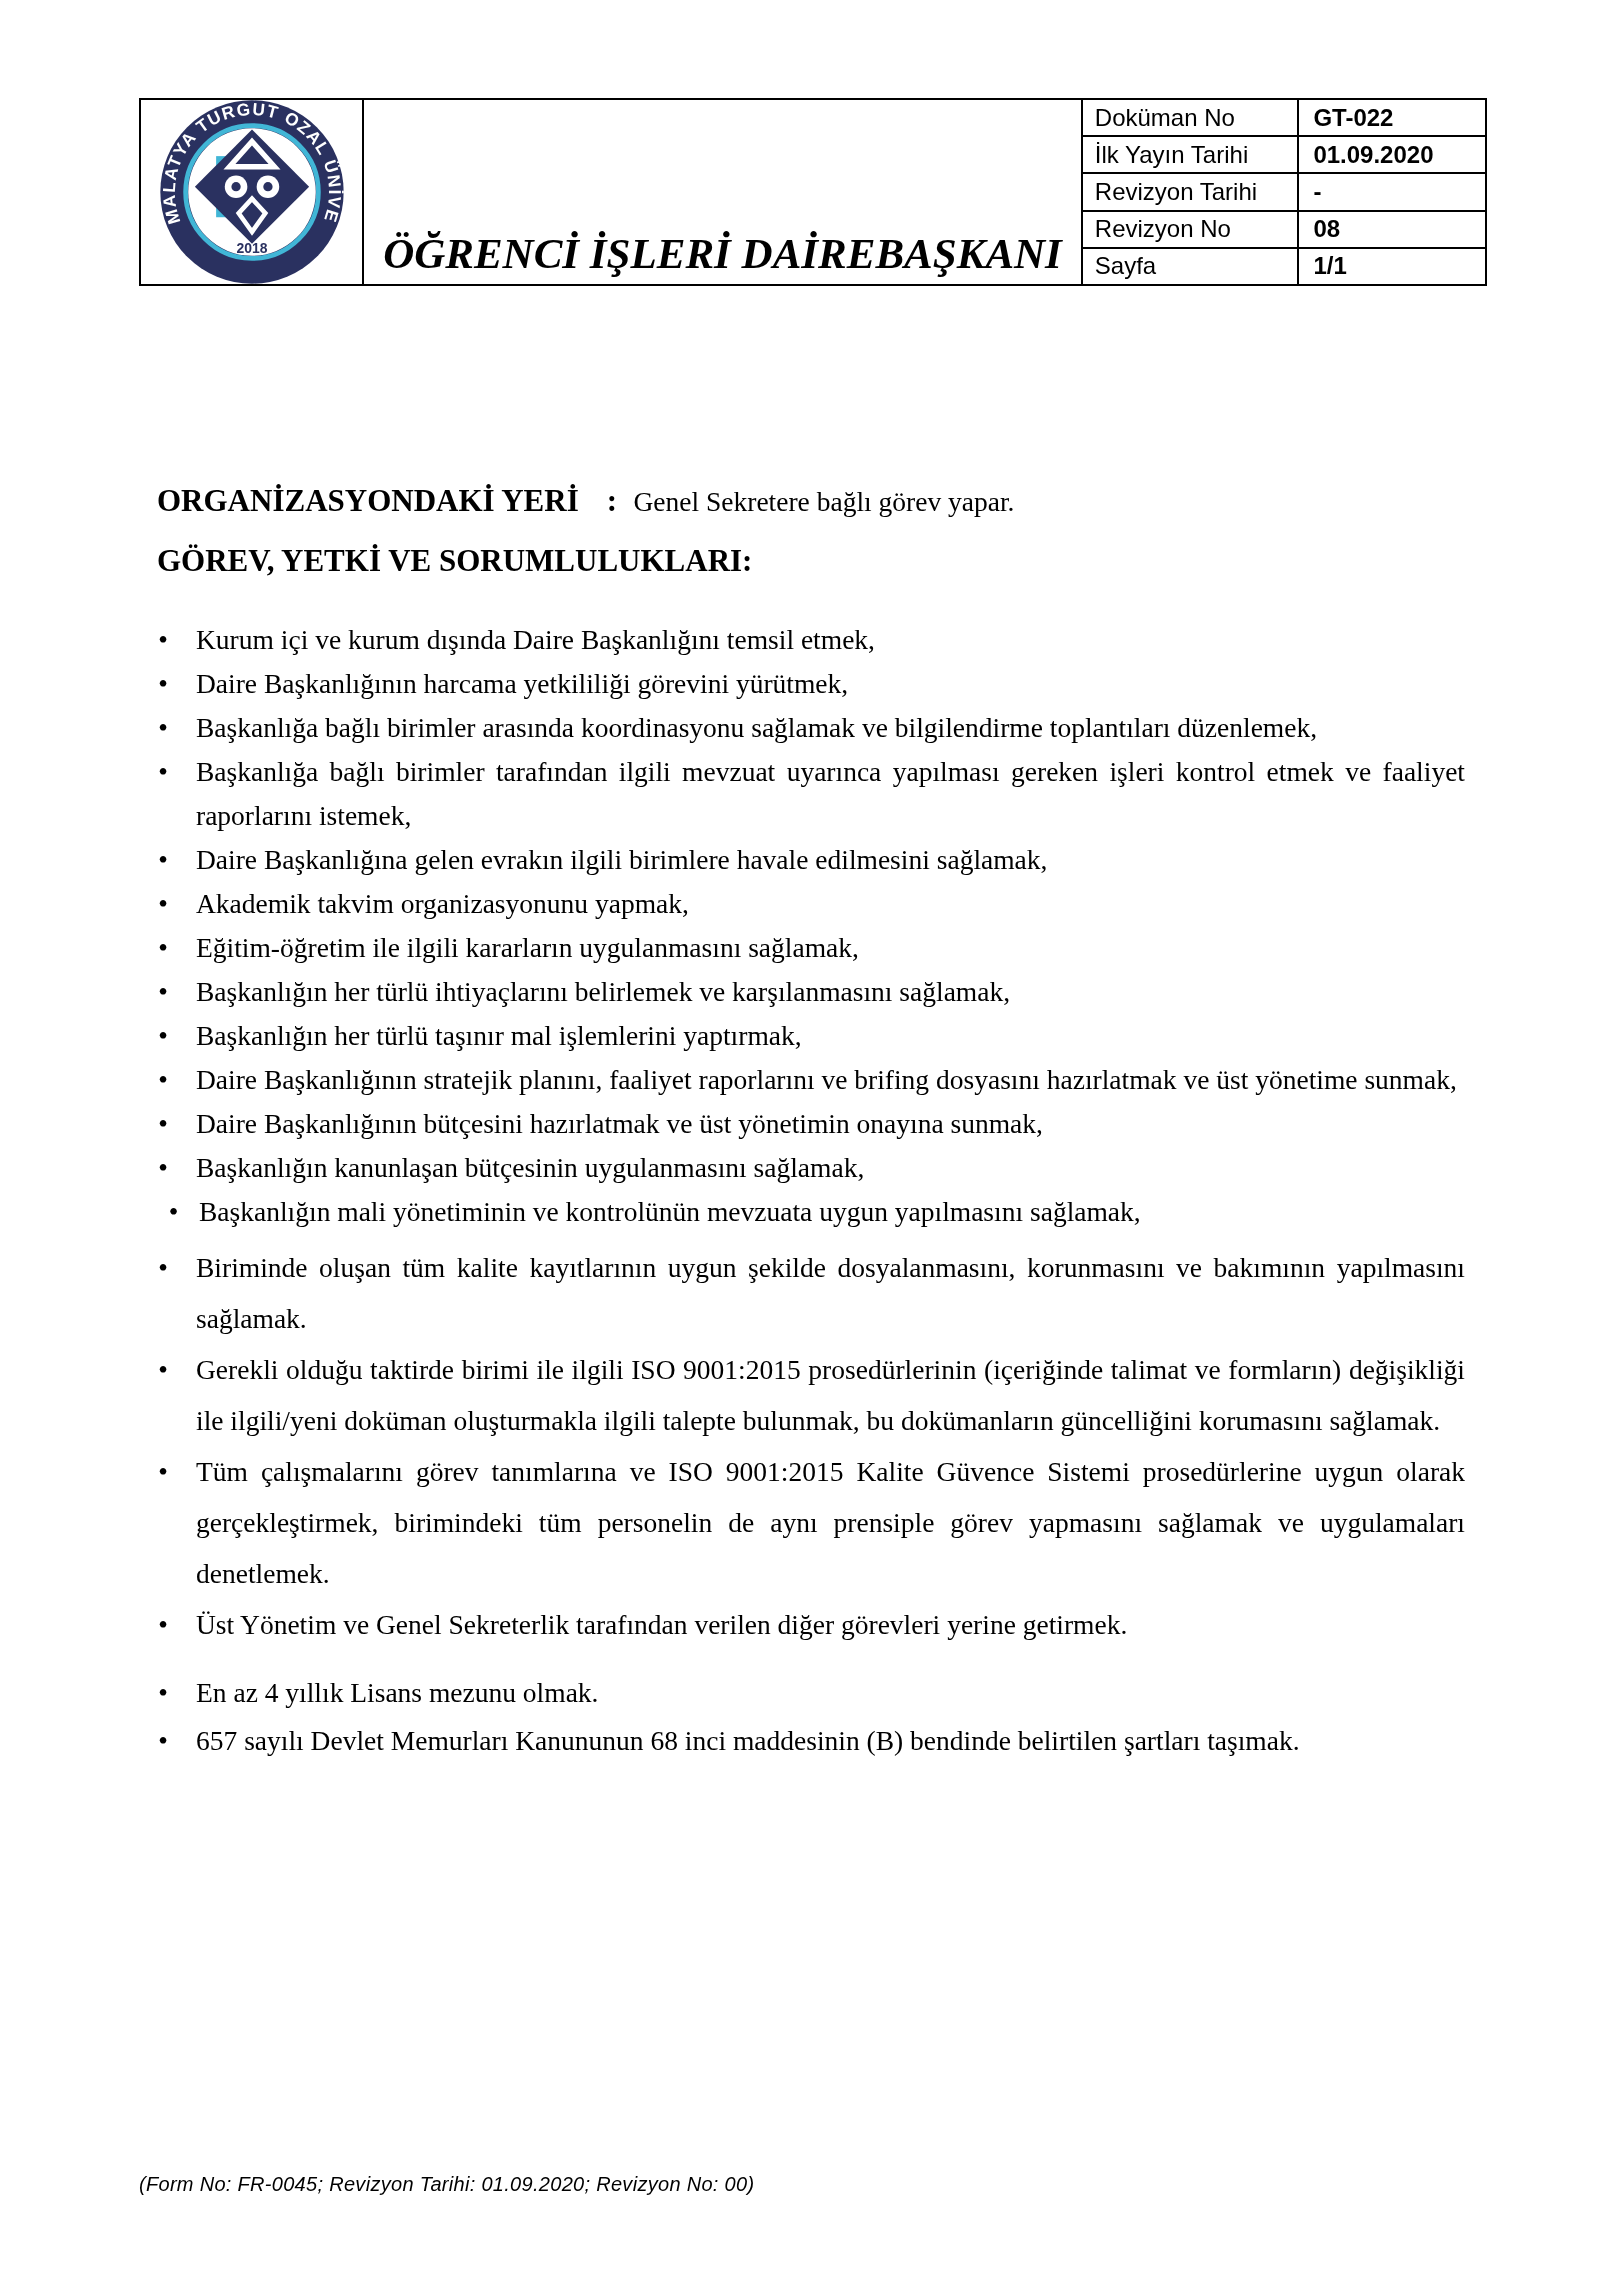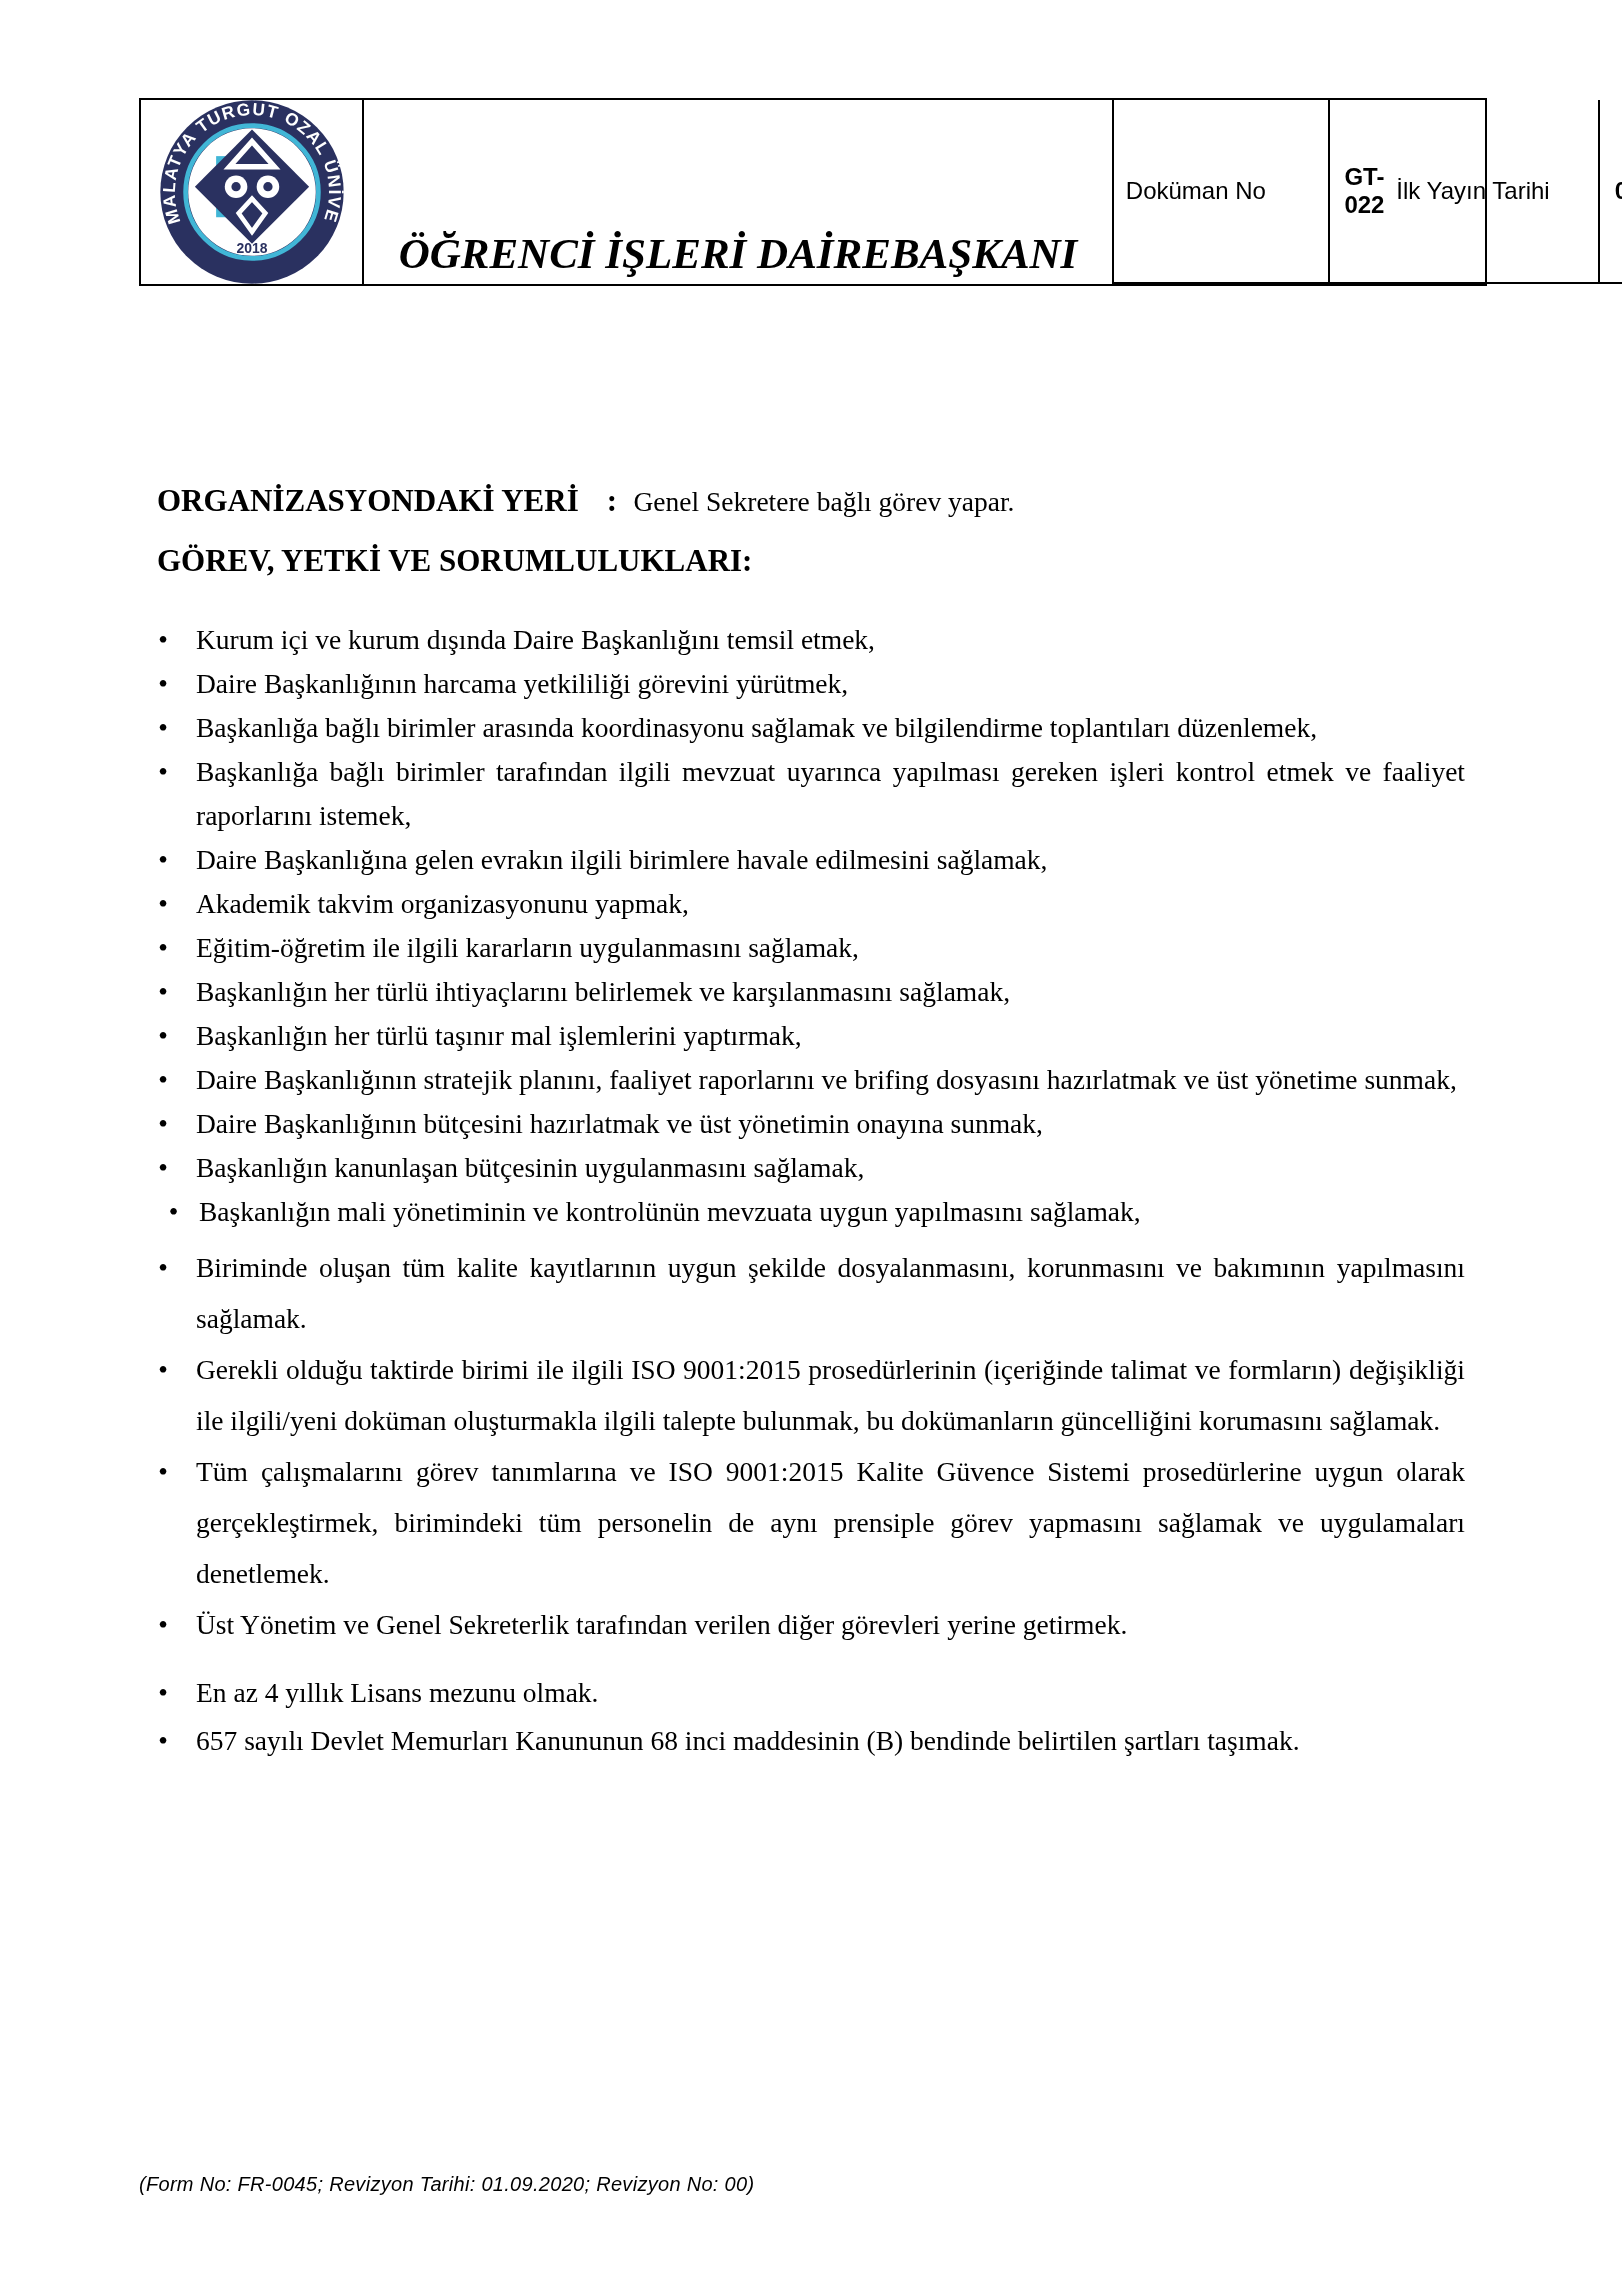--- a/index.html
+++ b/index.html
@@ -35,22 +35,22 @@
     box-sizing:border-box;
     display:flex; flex-direction:row;
     align-items:flex-end; justify-content:center;
   }
   .title-line{
     font-weight:bold; font-style:italic;
     font-size:43px; line-height:60px;
     white-space:nowrap;
   }
   .info-table{
-    width:371px;
-    display:flex; flex-direction:row;
+    width:402px;
+    display:flex; flex-direction:column;
     font-family:"Liberation Sans", sans-serif;
     box-sizing:border-box;
   }
   .info-row{
     flex:1; display:flex;
     border-bottom:2px solid #000;
     box-sizing:border-box;
   }
   .info-row:last-child{border-bottom:none;}
   .info-label{

